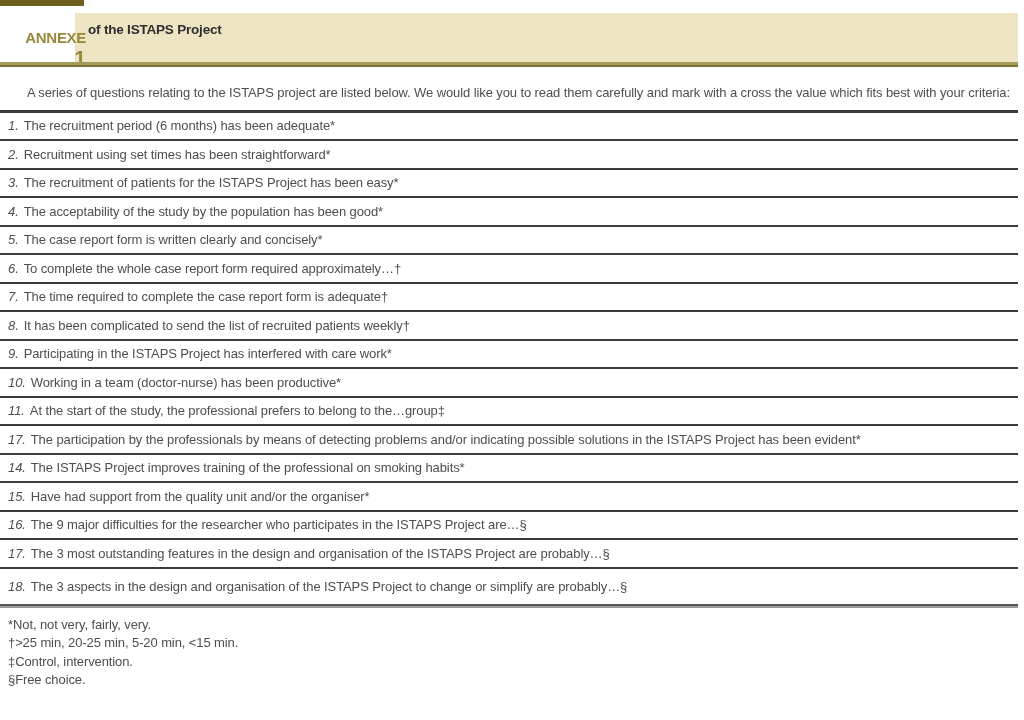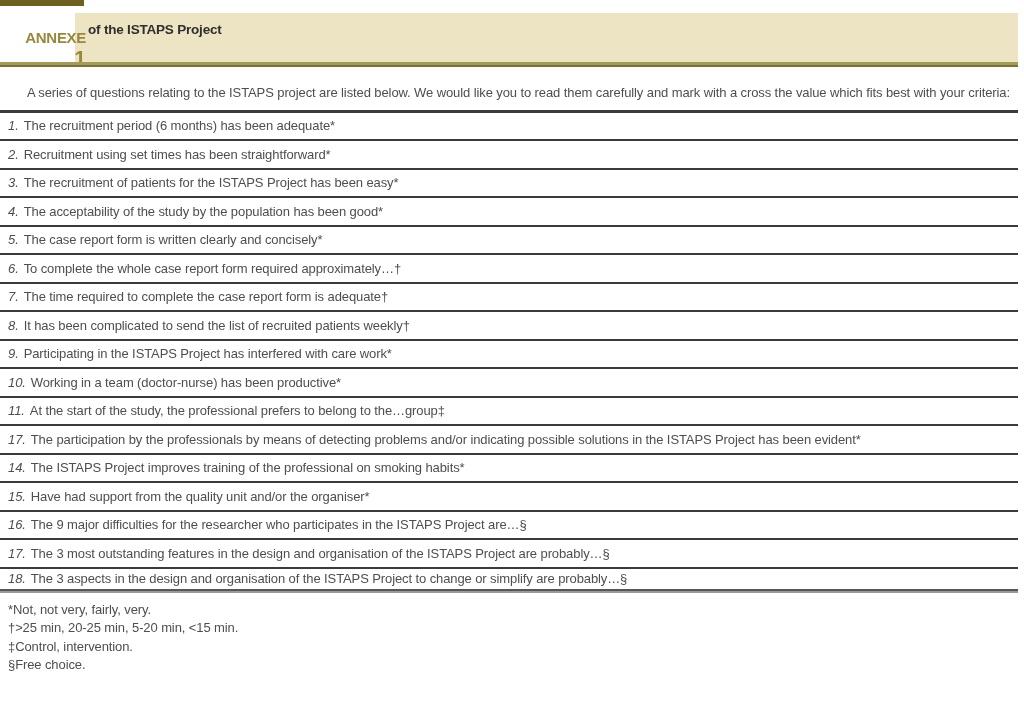--- a/index.html
+++ b/index.html
@@ -48,21 +48,21 @@
 
   
   .rule-top{width:1018px;height:3px;background:var(--rule-dark);}
   .survey-table{width:1018px;}
   .row{
     display:flex;align-items:center;height:26.5px;
     border-bottom:2px solid var(--rule-dark);
     padding-left:8px;box-sizing:content-box;
     font-size:13px;white-space:nowrap;overflow:hidden;letter-spacing:-0.1px;
   }
-  .row:last-child{border-bottom:none;height:20px;}
+  .row:last-child{border-bottom:none;height:35px;}
   .q-num{font-style:italic;margin-right:5px;}
   .rule-bottom{
     width:1018px;height:4px;
     background:linear-gradient(#565656 0 50%, #9a9a9a 50% 100%);
   }
 
   
   .footnotes{padding:8px 0 0 8px;font-size:13px;line-height:18.5px;letter-spacing:-0.1px;}
 </style>
 </head>

